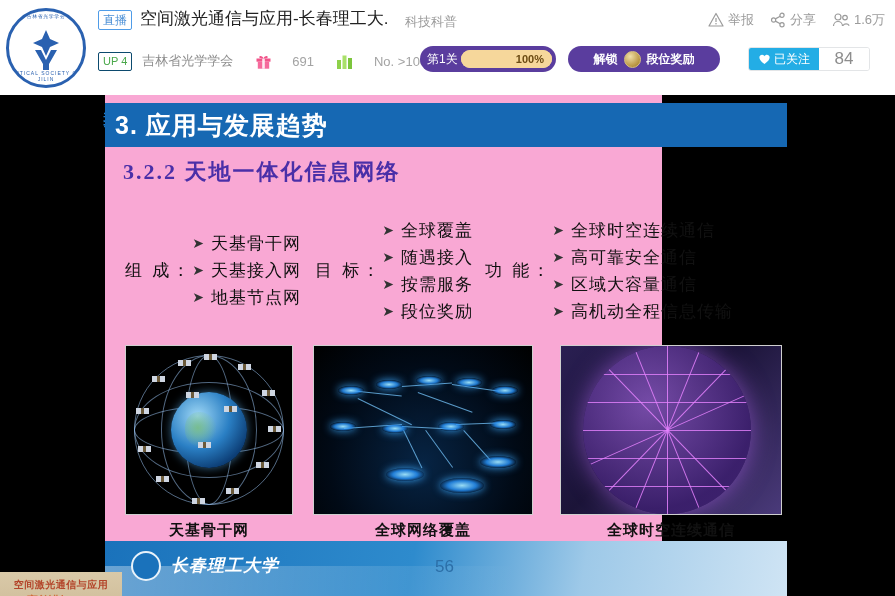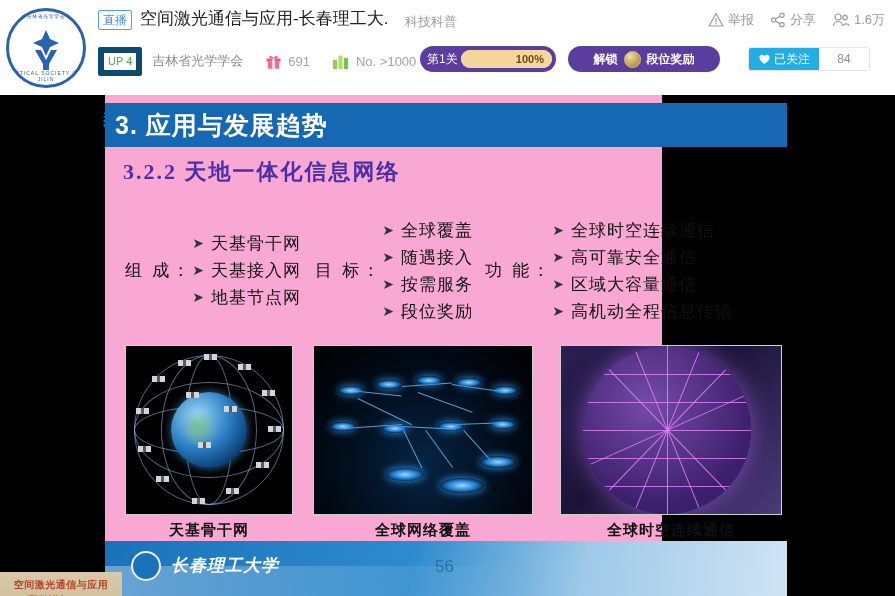--- a/index.html
+++ b/index.html
@@ -48,25 +48,25 @@
     font-size: 13px; color: #9b9b9b; white-space: nowrap;
   }
 
   .head-actions { position: absolute; right: 10px; top: 11px; display: flex; align-items: center; gap: 16px; }
   .ha { display: flex; align-items: center; gap: 4px; color: #9b9b9b; font-size: 13px; }
   .ha svg { display: block; }
 
   
   .row2 { position: absolute; left: 98px; top: 46px; display: flex; align-items: center; height: 30px; }
   .up-badge {
-    border: 6px solid #0c4a6e; color: #4aa84a; background: #fff;
+    border: 1px solid #0c4a6e; color: #4aa84a; background: #fff;
     font-size: 11px; line-height: 15px; padding: 1px 4px; border-radius: 2px;
   }
   .channel { font-size: 13px; color: #8d8d8d; margin-left: 10px; white-space: nowrap; }
-  .stat { display: flex; align-items: center; gap: 6px; margin-left: 22px; font-size: 13px; color: #a3a3a3; }
+  .stat { display: flex; align-items: center; gap: 20px; margin-left: 22px; font-size: 13px; color: #a3a3a3; }
 
   .level-pill {
     position: absolute; left: 420px; top: 46px;
     width: 136px; height: 26px; border-radius: 13px;
     background: #5a3d9e; display: flex; align-items: center; padding: 0 4px;
   }
   .level-pill .lv { color: #fff; font-size: 12px; font-weight: normal; padding: 0 3px; white-space: nowrap; }
   .level-bar {
     flex: 1; height: 18px; border-radius: 9px; background: #f6d79b;
     position: relative; overflow: hidden;
@@ -88,21 +88,21 @@
     background: radial-gradient(circle at 35% 30%, #f0e0a8, #b89440 70%, #8a6c22);
     border: 1px solid #d8c180;
   }
 
   .follow-group { position: absolute; left: 748px; top: 47px; display: flex; height: 24px; border: 1px solid #e3e5e7; border-radius: 3px; overflow: hidden; }
   .follow-btn {
     background: #23ade5; color: #fff; font-size: 12px;
     display: flex; align-items: center; gap: 3px; padding: 0 9px; white-space: nowrap;
   }
   .follow-count {
-    background: #fff; color: #8d8d8d; font-size: 12px;
+    background: #fff; color: #8d8d8d; font-size: 17px;
     display: flex; align-items: center; justify-content: center; min-width: 50px;
   }
 
   
   .video { position: absolute; left: 0; top: 95px; width: 895px; height: 501px; background: #000; overflow: hidden; }
 
   .bili-wm {
     position: absolute; left: 8px; top: 8px; width: 96px; height: 40px;
     color: #5b5b5b; font-size: 27px; font-weight: bold; font-style: italic;
     letter-spacing: -1px; line-height: 40px;

